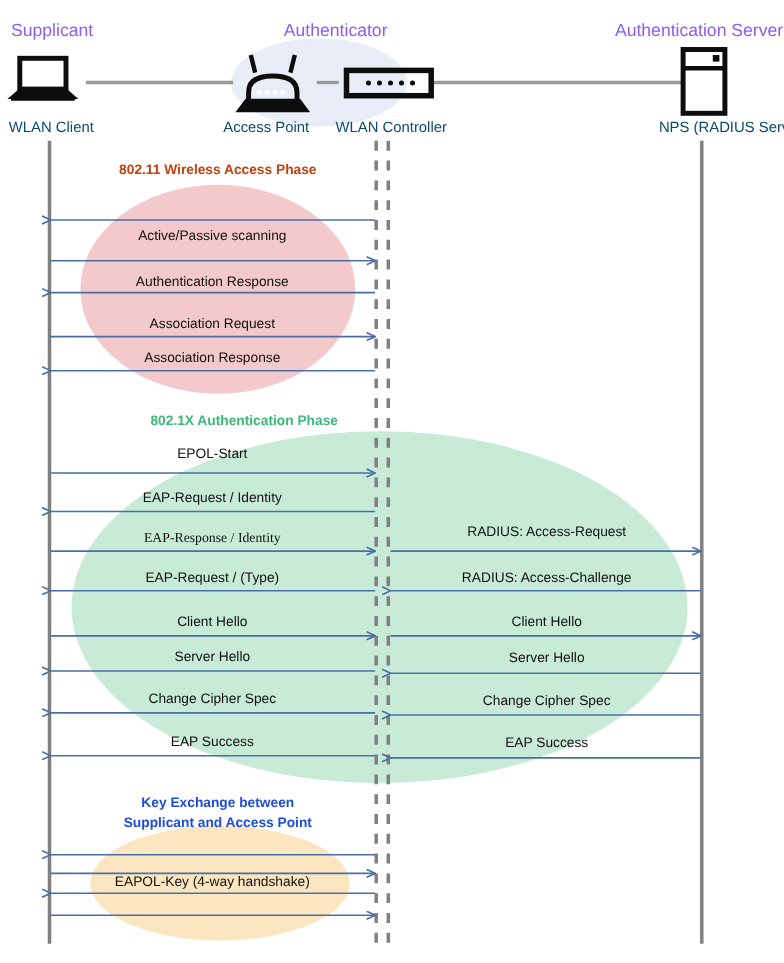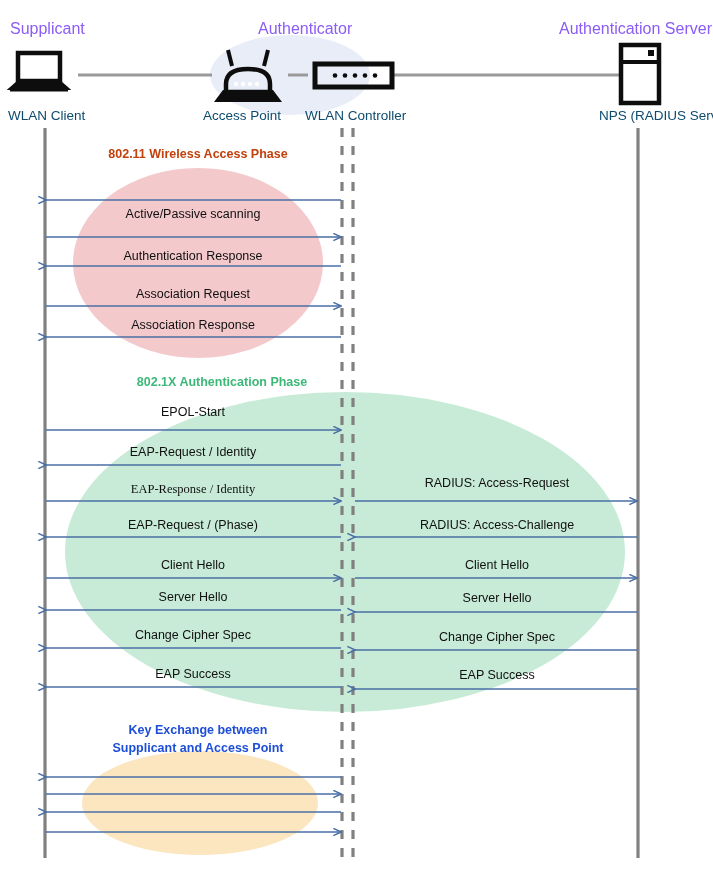--- a/index.html
+++ b/index.html
@@ -135,27 +135,28 @@
   </div>
 
   <div class="txt msg" style="left:43px;top:183px;width:300px;margin-top:24px;">Active/Passive scanning</div>
   <div class="txt msg" style="left:43px;top:249px;width:300px;">Authentication Response</div>
   <div class="txt msg" style="left:43px;top:287px;width:300px;">Association Request</div>
   <div class="txt msg" style="left:43px;top:318px;width:300px;">Association Response</div>
 
   <div class="txt msg" style="left:43px;top:405px;width:300px;">EPOL-Start</div>
   <div class="txt msg" style="left:43px;top:445px;width:300px;">EAP-Request / Identity</div>
   <div class="txt msg" style="left:43px;top:482px;width:300px;font-family:Liberation Serif, serif;">EAP-Response / Identity</div>
-  <div class="txt msg" style="left:43px;top:518px;width:300px;">EAP-Request / (Phase)</div>
+  <div class="txt msg" style="left:43px;top:518px;width:300px;">EAP-Request / (Type)</div>
   <div class="txt msg" style="left:43px;top:558px;width:300px;">Client Hello</div>
   <div class="txt msg" style="left:43px;top:590px;width:300px;">Server Hello</div>
   <div class="txt msg" style="left:43px;top:628px;width:300px;">Change Cipher Spec</div>
   <div class="txt msg" style="left:43px;top:667px;width:300px;">EAP Success</div>
 
   <div class="txt msg" style="left:356px;top:476px;width:282px;">RADIUS: Access-Request</div>
   <div class="txt msg" style="left:356px;top:518px;width:282px;">RADIUS: Access-Challenge</div>
   <div class="txt msg" style="left:356px;top:558px;width:282px;">Client Hello</div>
   <div class="txt msg" style="left:356px;top:591px;width:282px;">Server Hello</div>
   <div class="txt msg" style="left:356px;top:630px;width:282px;">Change Cipher Spec</div>
   <div class="txt msg" style="left:356px;top:668px;width:282px;">EAP Success</div>
 
+  <div class="txt msg" style="left:43px;top:794px;width:300px;">EAPOL-Key (4-way handshake)</div>
 
 </div>
 
 </body></html>

